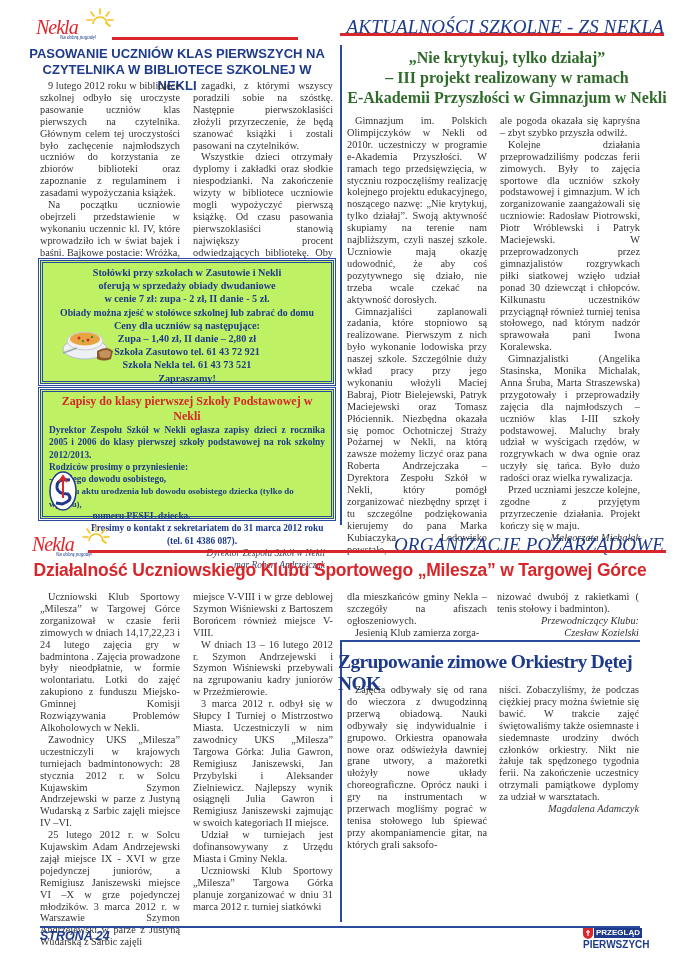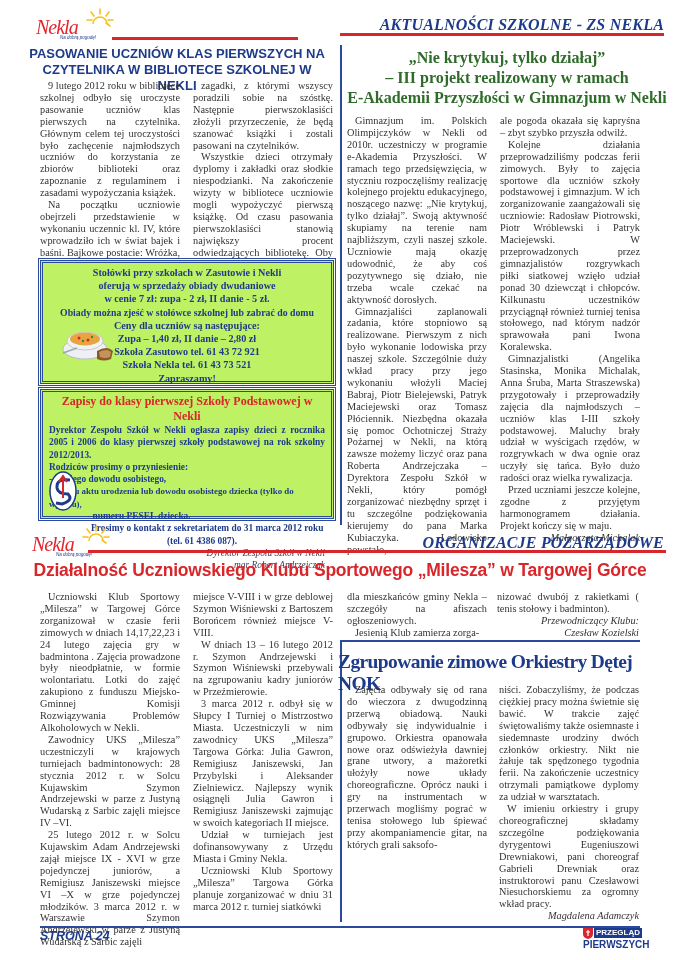--- a/index.html
+++ b/index.html
@@ -5,21 +5,21 @@
   * { box-sizing: border-box; margin: 0; padding: 0; }
   html, body { width: 679px; height: 960px; background: #fff; overflow: hidden; }
   body { position: relative; font-family: "Liberation Serif", serif; color: #2a2a2a; }
 
   
   .logo { position: absolute; width: 82px; height: 36px; }
   .logo .sun { position:absolute; left:50px; top:0; width:28px; height:22px; }
   .logo .word { position:absolute; left:0; top:8px; font-family:"Liberation Serif",serif; font-style:italic; font-weight:normal; font-size:20px; color:#e3262b; letter-spacing:-1px; }
   .logo .tag { position:absolute; left:24px; top:27px; font-family:"Liberation Sans",sans-serif; font-style:italic; font-size:4.5px; color:#1e3b8b; }
   .redline { position:absolute; height:3px; background:#d8262a; }
-  .section-label { position:absolute; font-family:"Liberation Serif",serif; font-style:italic; font-weight:bold; font-size:16px; color:#1e3b8b; letter-spacing:0.2px; text-align:right; }
+  .section-label { position:absolute; font-family:"Liberation Serif",serif; font-style:italic; font-weight:normal; font-size:19px; color:#1e3b8b; letter-spacing:0.2px; text-align:right; }
 
   
   .h-blue-sans { position:absolute; font-family:"Liberation Sans",sans-serif; font-weight:bold; font-size:13px; line-height:16px; color:#1e3b8b; text-align:center; }
   .h-green { position:absolute; font-family:"Liberation Serif",serif; font-weight:bold; font-size:16px; line-height:20px; color:#2f6b2a; text-align:center; }
   .h-red { position:absolute; font-family:"Liberation Sans",sans-serif; font-weight:bold; font-size:17.5px; color:#d8262a; text-align:center; letter-spacing:-0.2px; }
   .h-navy-serif { position:absolute; font-family:"Liberation Serif",serif; font-weight:bold; font-size:19.5px; color:#1e3b8b; letter-spacing:-0.6px; }
 
   
   .col { position:absolute; font-family:"Liberation Serif",serif; font-size:10.3px; line-height:11.9px; color:#333; text-align:justify; hyphens:none; }
   .col p { text-indent: 8px; }
@@ -125,21 +125,21 @@
   <div>E-Akademii Przyszłości w Gimnazjum w Nekli</div>
 </div>
 <div class="col" style="left:347px;top:115px;width:140px;">
   <p>Gimnazjum im. Polskich Olimpijczyków w Nekli od 2010r. uczestniczy w programie e-Akademia Przyszłości. W ramach tego przedsięwzięcia, w styczniu rozpoczęliśmy realizację kolejnego projektu edukacyjnego, noszącego nazwę: „Nie krytykuj, tylko działaj”. Swoją aktywność skupiamy na terenie nam najbliższym, czyli naszej szkole. Uczniowie mają okazję udowodnić, że aby coś pozytywnego się działo, nie trzeba wcale czekać na aktywność dorosłych.</p>
   <p>Gimnazjaliści zaplanowali zadania, które stopniowo są realizowane. Pierwszym z nich było wykonanie lodowiska przy naszej szkole. Szczególnie duży wkład pracy przy jego wykonaniu włożyli Maciej Babraj, Piotr Bielejewski, Patryk Maciejewski oraz Tomasz Płóciennik. Niezbędna okazała się pomoc Ochotniczej Straży Pożarnej w Nekli, na którą zawsze możemy liczyć oraz pana Roberta Andrzejczaka – Dyrektora Zespołu Szkół w Nekli, który pomógł zorganizować niezbędny sprzęt i tu szczególne podziękowania kierujemy do pana Marka Kubiaczyka. Lodowisko powstało,</p>
 </div>
 <div class="col" style="left:500px;top:115px;width:140px;">
   <p class="noind">ale pogoda okazała się kapryśna – zbyt szybko przyszła odwilż.</p>
   <p>Kolejne działania przeprowadziliśmy podczas ferii zimowych. Były to zajęcia sportowe dla uczniów szkoły podstawowej i gimnazjum. W ich zorganizowanie zaangażowali się uczniowie: Radosław Piotrowski, Piotr Wróblewski i Patryk Maciejewski. W przeprowadzonych przez gimnazjalistów rozgrywkach piłki siatkowej wzięło udział ponad 30 dziewcząt i chłopców. Kilkunastu uczestników przyciągnął również turniej tenisa stołowego, nad którym nadzór sprawowała pani Iwona Koralewska.</p>
   <p>Gimnazjalistki (Angelika Stasinska, Monika Michalak, Anna Śruba, Marta Straszewska) przygotowały i przeprowadziły zajęcia dla najmłodszych – uczniów klas I-III szkoły podstawowej. Maluchy brały udział w wyścigach rzędów, w rozgrywkach w dwa ognie oraz uczyły się tańca. Było dużo radości oraz wielka rywalizacja.</p>
-  <p>Przed uczniami jeszcze kolejne, zgodne z przyjętym harmonogramem działania. Projekt kończy się w maju.</p>
+  <p>Przed uczniami jeszcze kolejne, zgodne z przyjętym przyrzeczenie działania. Projekt kończy się w maju.</p>
   <p class="sig">Małgorzata Michalak</p>
 </div>
 
 <div class="logo" style="left:32px;top:525px;">
   <svg class="sun" viewBox="0 0 28 22">
     <g stroke="#f6c21a" stroke-width="1.6" stroke-linecap="round">
       <line x1="14" y1="1" x2="14" y2="6"></line>
         <line x1="5" y1="4" x2="8" y2="8"></line>
         <line x1="23" y1="4" x2="20" y2="8"></line>
       <line x1="1" y1="12" x2="6" y2="12"></line>
@@ -180,21 +180,20 @@
 
 <div class="vline" style="left:340px;top:640px;height:282px;"></div>
 <div class="hline" style="left:340px;top:640px;width:300px;"></div>
 <div class="h-navy-serif" style="left:338px;top:651px;width:300px;">Zgrupowanie zimowe Orkiestry Dętej NOK</div>
 
 <div class="col" style="left:347px;top:684px;width:140px;">
   <p>Zajęcia odbywały się od rana do wieczora z dwugodzinną przerwą obiadową. Nauki odbywały się indywidualnie i grupowo. Orkiestra opanowała nowe oraz odświeżyła dawniej grane utwory, a mażoretki ułożyły nowe układy choreograficzne. Oprócz nauki i gry na instrumentach w przerwach mogliśmy pograć w tenisa stołowego lub śpiewać przy akompaniamencie gitar, na których grali saksofo-</p>
 </div>
 <div class="col" style="left:499px;top:684px;width:140px;">
   <p class="noind">niści. Zobaczyliśmy, że podczas ciężkiej pracy można świetnie się bawić. W trakcie zajęć świętowaliśmy także osiemnaste i siedemnaste urodziny dwóch członków orkiestry. Nikt nie żałuje tak spędzonego tygodnia ferii. Na zakończenie uczestnicy otrzymali pamiątkowe dyplomy za udział w warsztatach.</p>
-  <p>W imieniu orkiestry i grupy choreograficznej składamy szczególne podziękowania dyrygentowi Eugeniuszowi Drewniakowi, pani choreograf Gabrieli Drewniak oraz instruktorowi panu Czesławowi Niesuchorskiemu za ogromny wkład pracy.</p>
   <p class="sig">Magdalena Adamczyk</p>
 </div>
 
 <div class="hline" style="left:40px;top:926px;width:600px;"></div>
 <div class="footer-page" style="left:40px;top:929px;">STRONA 24</div>
 <div style="position:absolute;left:583px;top:928px;width:58px;height:24px;">
   <svg style="position:absolute;left:0;top:0;" width="10" height="11" viewBox="0 0 10 11">
     <path d="M0 0 H10 V6 Q10 10 5 11 Q0 10 0 6 Z" fill="#d8262a"></path>
     <path d="M5 2 V8 M3 4 H7" stroke="#fff" stroke-width="1.2"></path>
   </svg>

